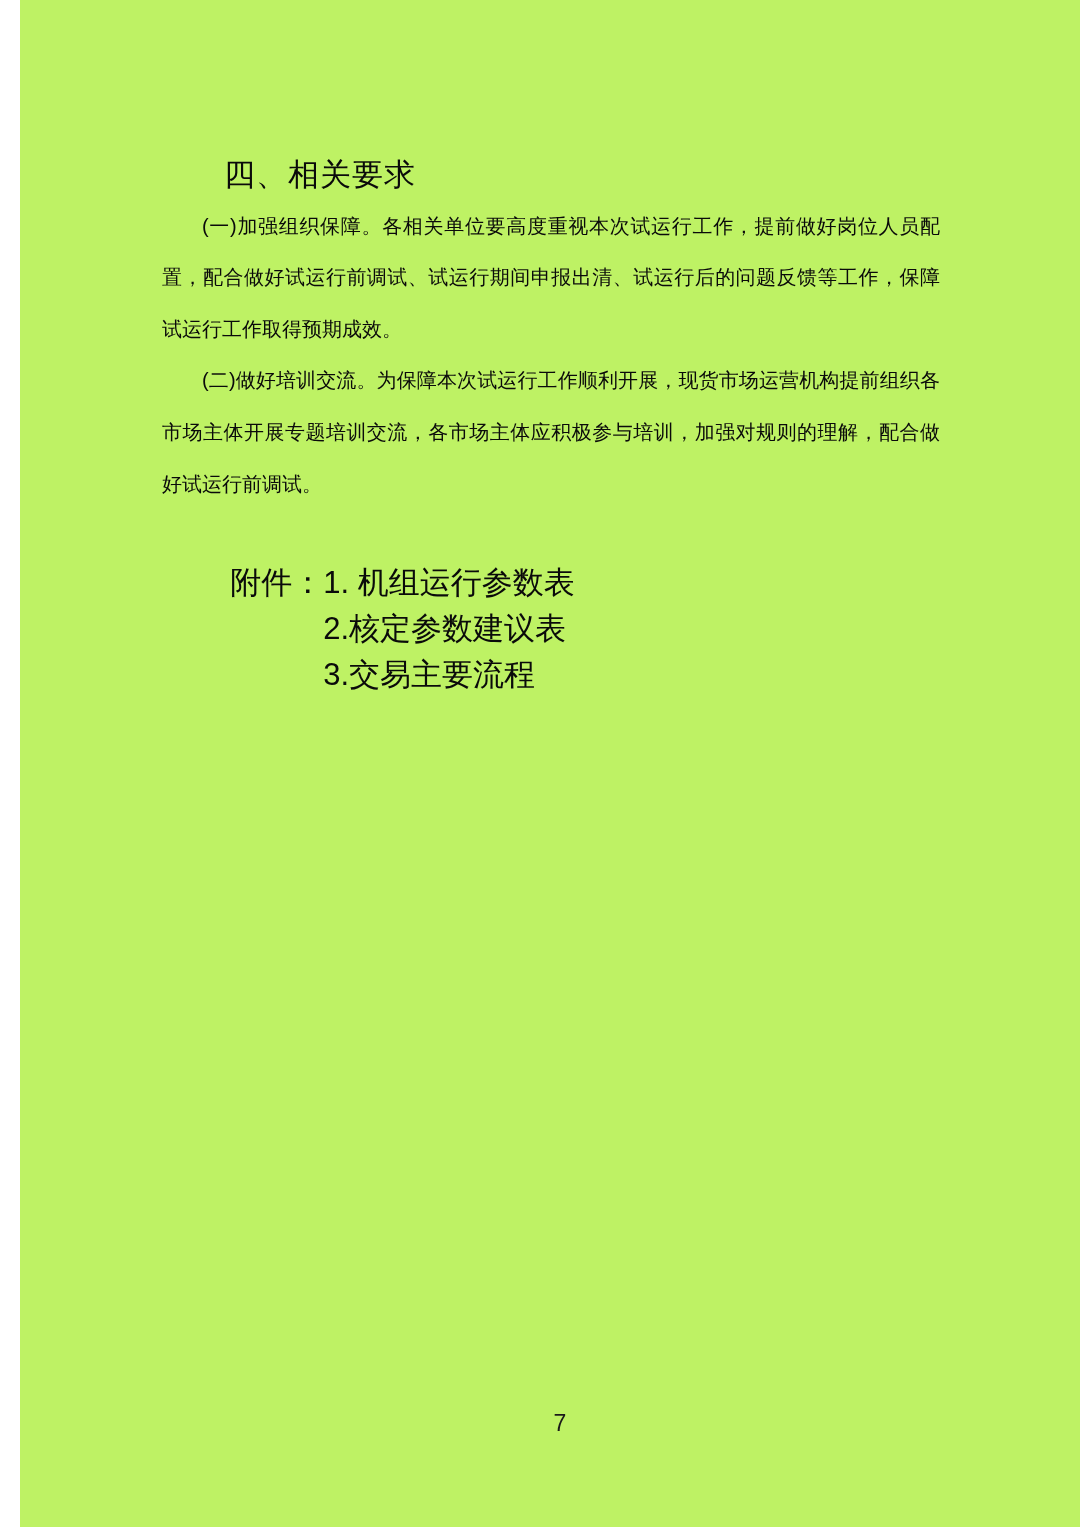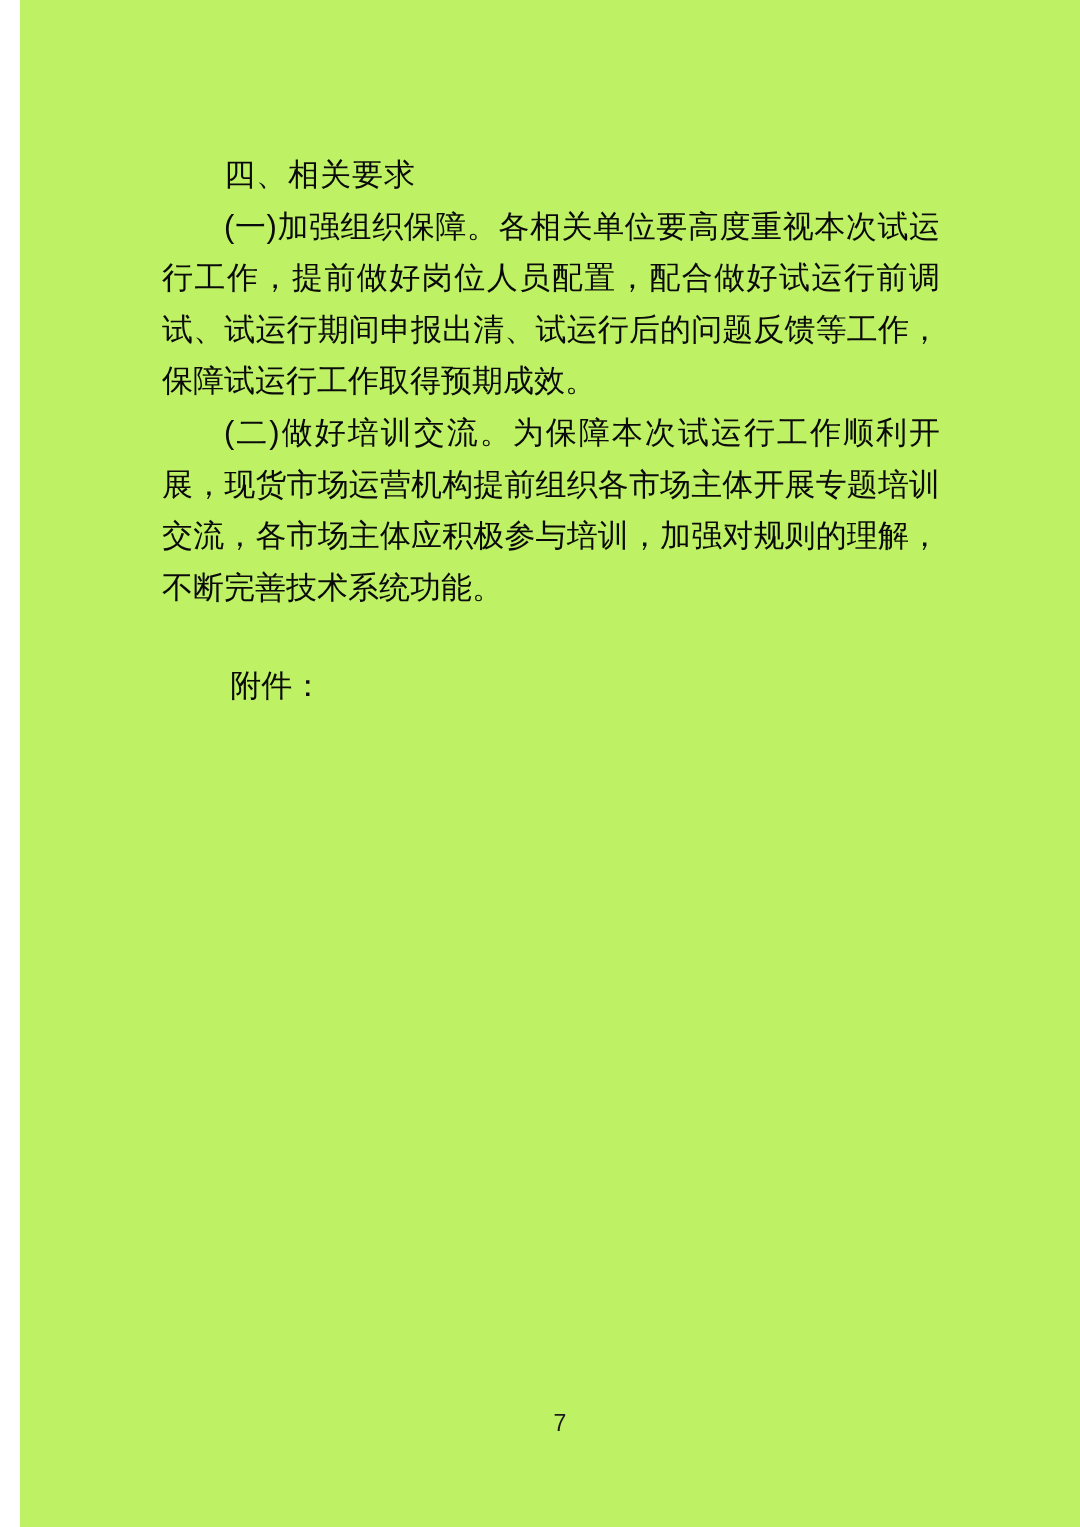--- a/index.html
+++ b/index.html
@@ -26,21 +26,21 @@
   .heading {
     margin: 0;
     font-size: 31px;
     font-weight: 400;
     line-height: 51.6px;
     text-indent: 2em;
     letter-spacing: 1px;
   }
   .para {
     margin: 0;
-    font-size: 31px;
+    font-size: 20px;
     line-height: 51.6px;
     text-indent: 2em;
     text-align: justify;
     word-break: break-all;
   }
   .attachments {
     margin-top: 50px;
     display: flex;
     align-items: flex-start;
     font-size: 31px;
@@ -92,25 +92,30 @@
 <body>
 
 <div class="page">
 
   <main class="content">
 
     <h2 class="heading">四、相关要求</h2>
 
     <p class="para">(一)加强组织保障。各相关单位要高度重视本次试运行工作，提前做好岗位人员配置，配合做好试运行前调试、试运行期间申报出清、试运行后的问题反馈等工作，保障试运行工作取得预期成效。</p>
 
-    <p class="para">(二)做好培训交流。为保障本次试运行工作顺利开展，现货市场运营机构提前组织各市场主体开展专题培训交流，各市场主体应积极参与培训，加强对规则的理解，不断完善技术系统功能。</p>
+    <p class="para">(二)做好培训交流。为保障本次试运行工作顺利开展，现货市场运营机构提前组织各市场主体开展专题培训交流，各市场主体应积极参与培训，加强对规则的理解，配合做好试运行前调试。</p>
 
 
     <div class="attachments">
       <span class="att-label">附件：</span>
+      <div class="att-items">
+        <div class="att-item">1. 机组运行参数表</div>
+        <div class="att-item">2.核定参数建议表</div>
+        <div class="att-item">3.交易主要流程</div>
+      </div>
     </div>
 
   </main>
 
   <div class="page-number">7</div>
 
 
 </div>
 
 </body></html>

